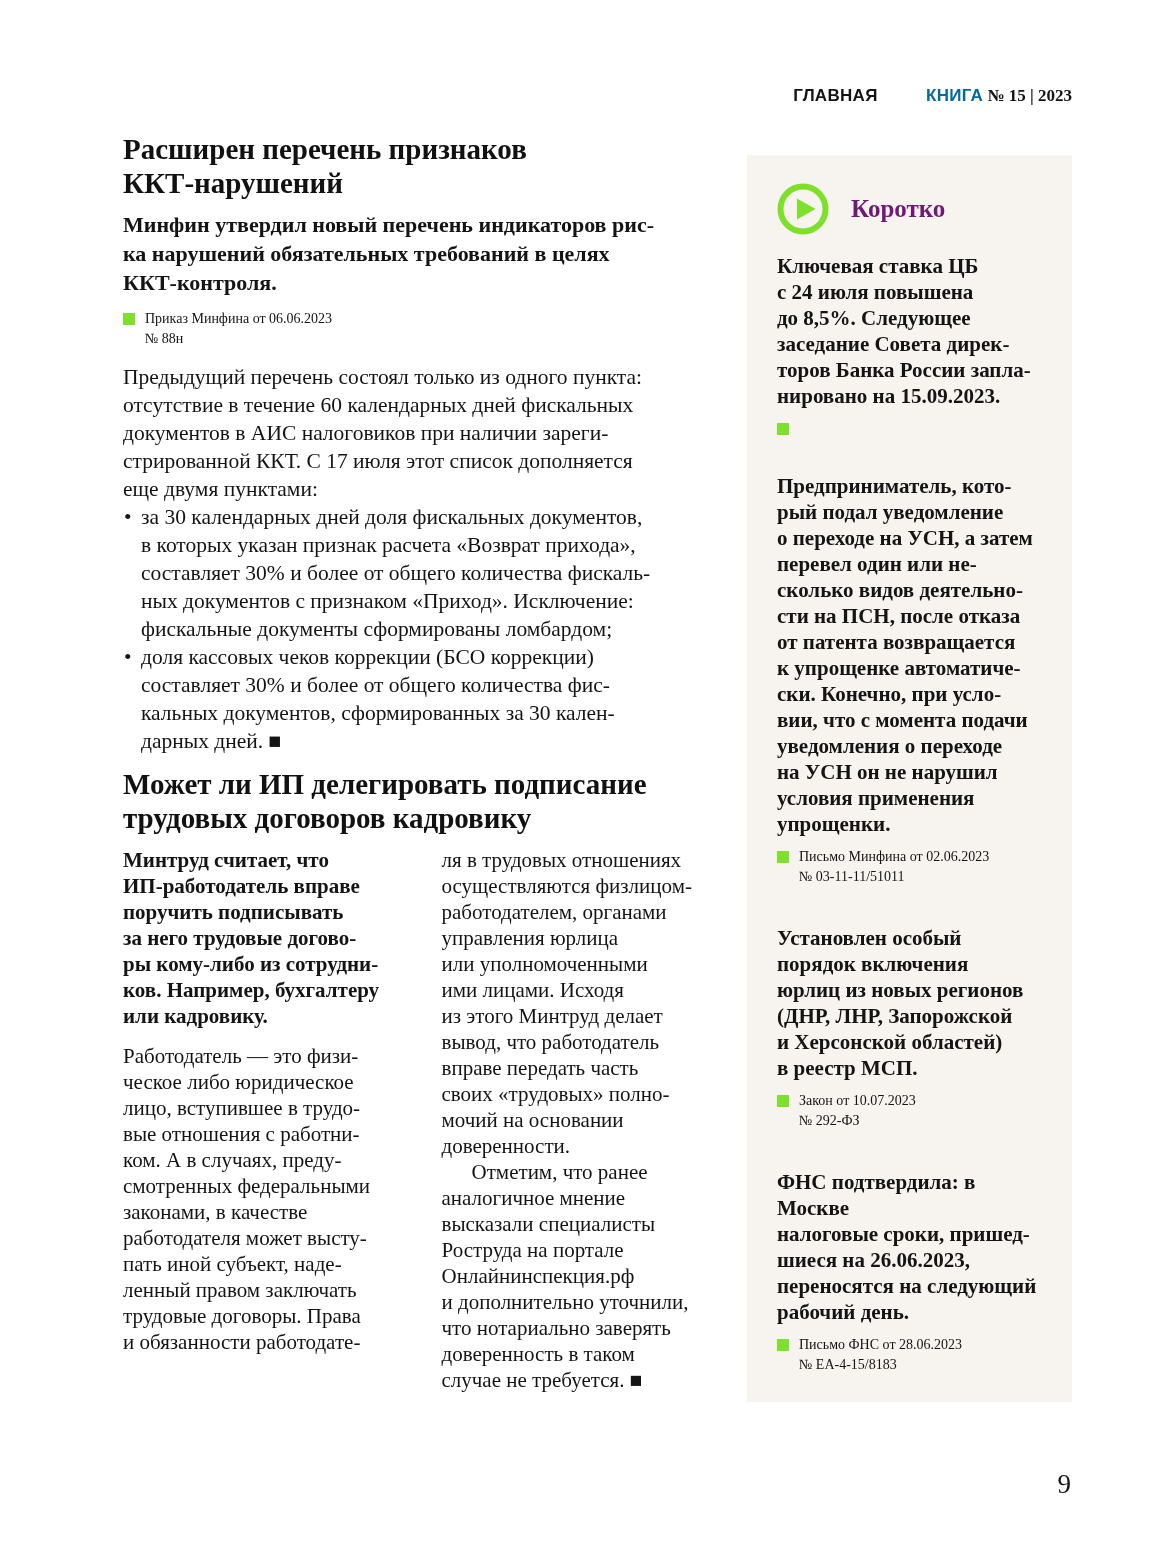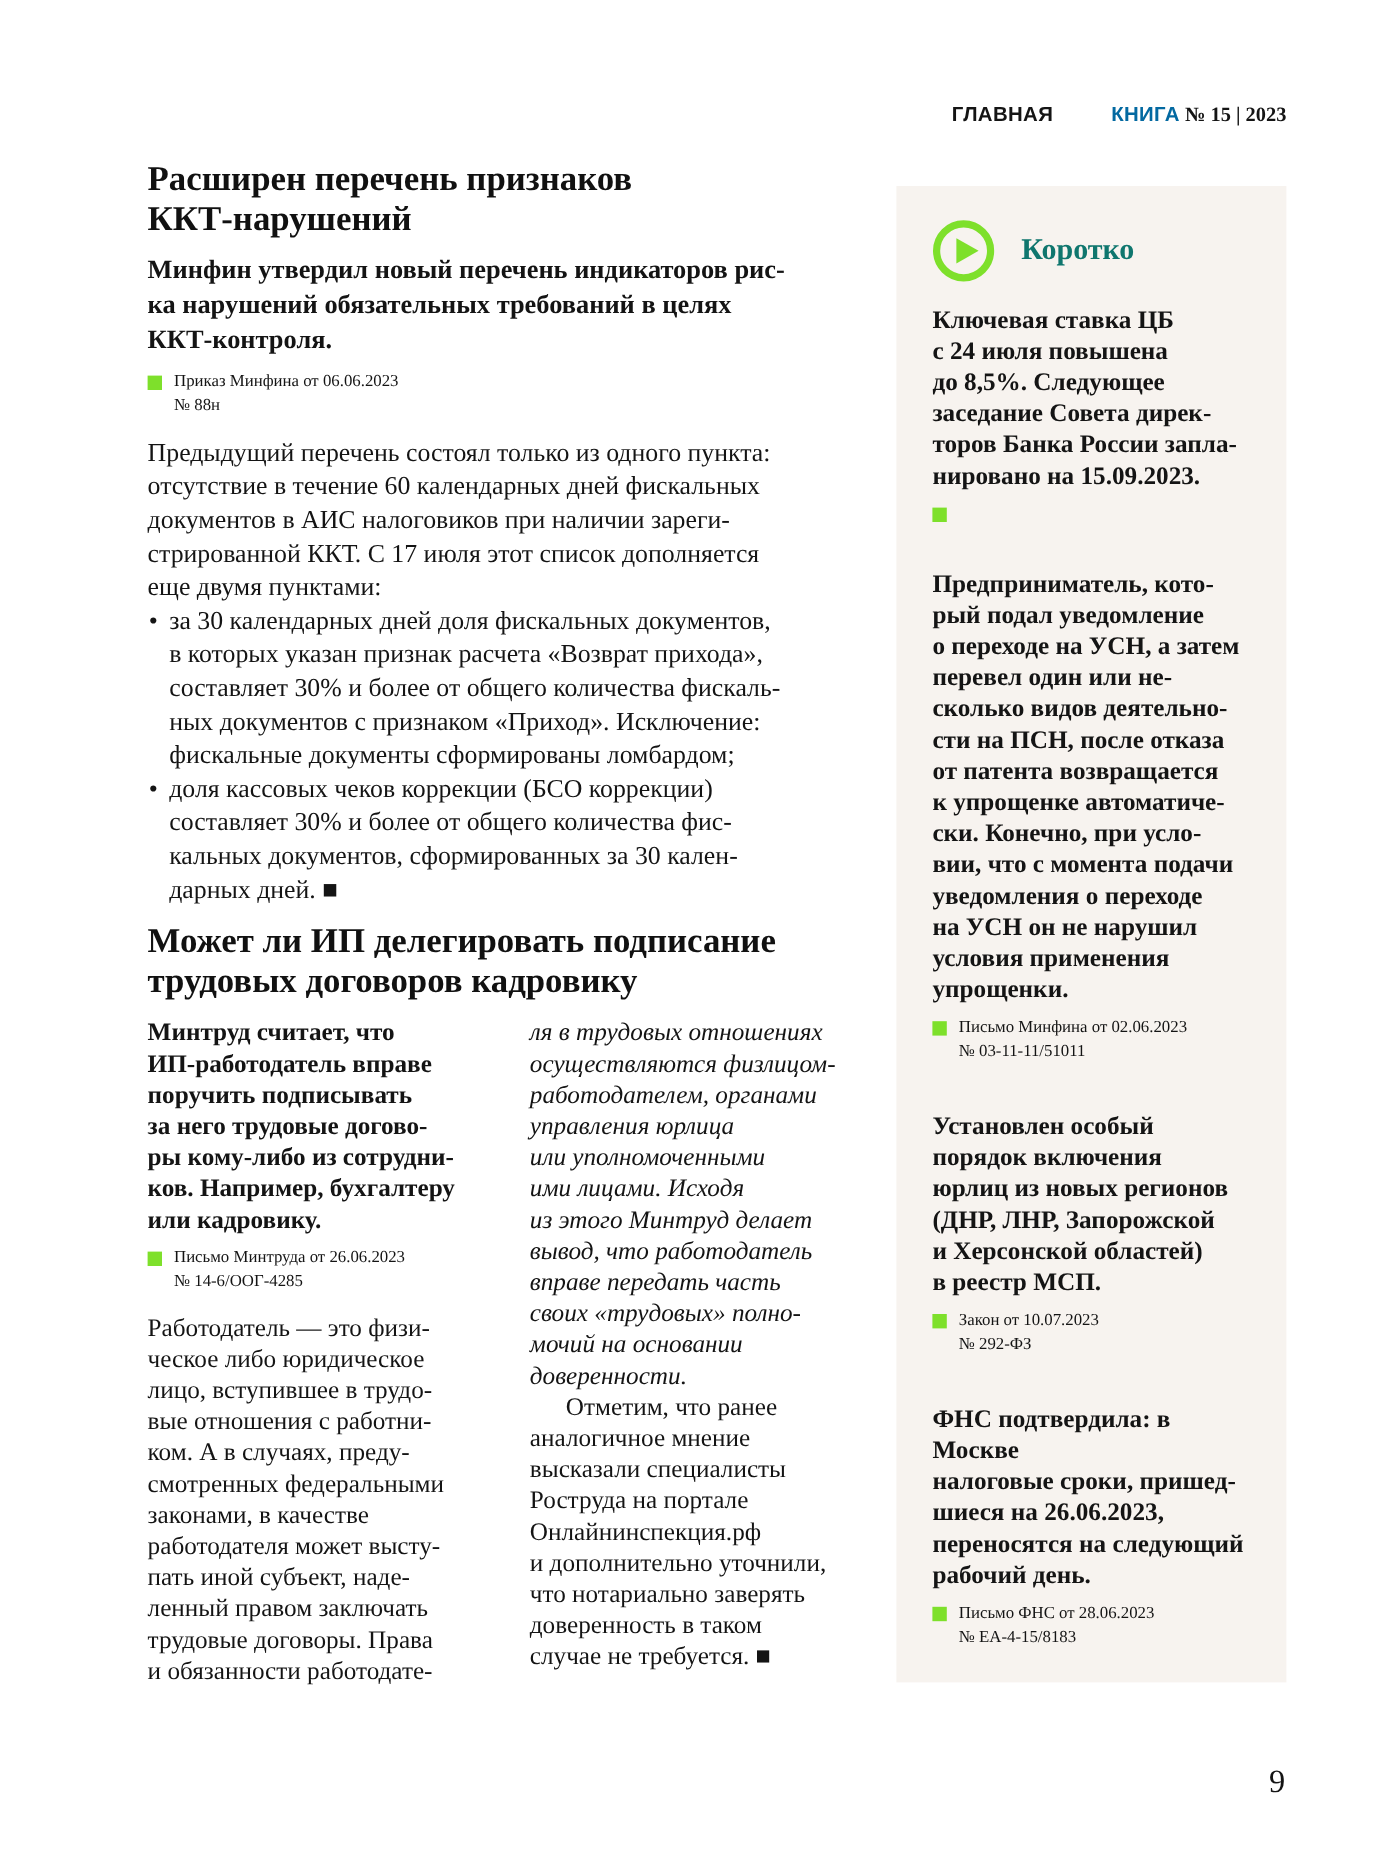--- a/index.html
+++ b/index.html
@@ -137,21 +137,21 @@
   .sidebar-head {
     display: flex;
     align-items: center;
     gap: 22px;
     margin-top: 4px;
   }
   .play-icon-svg { display: block; }
   .sidebar-heading {
     font-size: 25px;
     font-weight: 700;
-    color: #0f766e;
+    color: #701a75;
   }
   .news-item { margin-top: 38px; }
   .news-item.first { margin-top: 18px; }
   .news-text {
     font-size: 21px;
     line-height: 26px;
     font-weight: 700;
     white-space: pre-line;
   }
   .news-item .source-ref { margin-top: 10px; }
@@ -210,40 +210,35 @@
 трудовых договоров кадровику</h1>
     <div class="two-cols">
       <div class="txt-col">
         <p class="col-lead">Минтруд считает, что
 ИП-работодатель вправе
 поручить подписывать
 за него трудовые догово-
 ры кому-либо из сотрудни-
 ков. Например, бухгалтеру
 или кадровику.</p>
-        <div class="source-ref">
-          <span class="src-square"></span>
-          <span class="src-text">Письмо Минтруда от 26.06.2023
-№ 14-6/ООГ-4285</span>
-        </div>
         <p class="col-body">Работодатель — это физи-
 ческое либо юридическое
 лицо, вступившее в трудо-
 вые отношения с работни-
 ком. А в случаях, преду-
 смотренных федеральными
 законами, в качестве
 работодателя может высту-
 пать иной субъект, наде-
 ленный правом заключать
 трудовые договоры. Права
 и обязанности работодате-</p>
       </div>
       <div class="txt-col">
-        <p class="col-body" style="margin-top:0;font-style:italic;">ля в трудовых отношениях
+        <p class="col-body" style="margin-top:0;">ля в трудовых отношениях
 осуществляются физлицом-
 работодателем, органами
 управления юрлица
 или уполномоченными
 ими лицами. Исходя
 из этого Минтруд делает
 вывод, что работодатель
 вправе передать часть
 своих «трудовых» полно-
 мочий на основании

